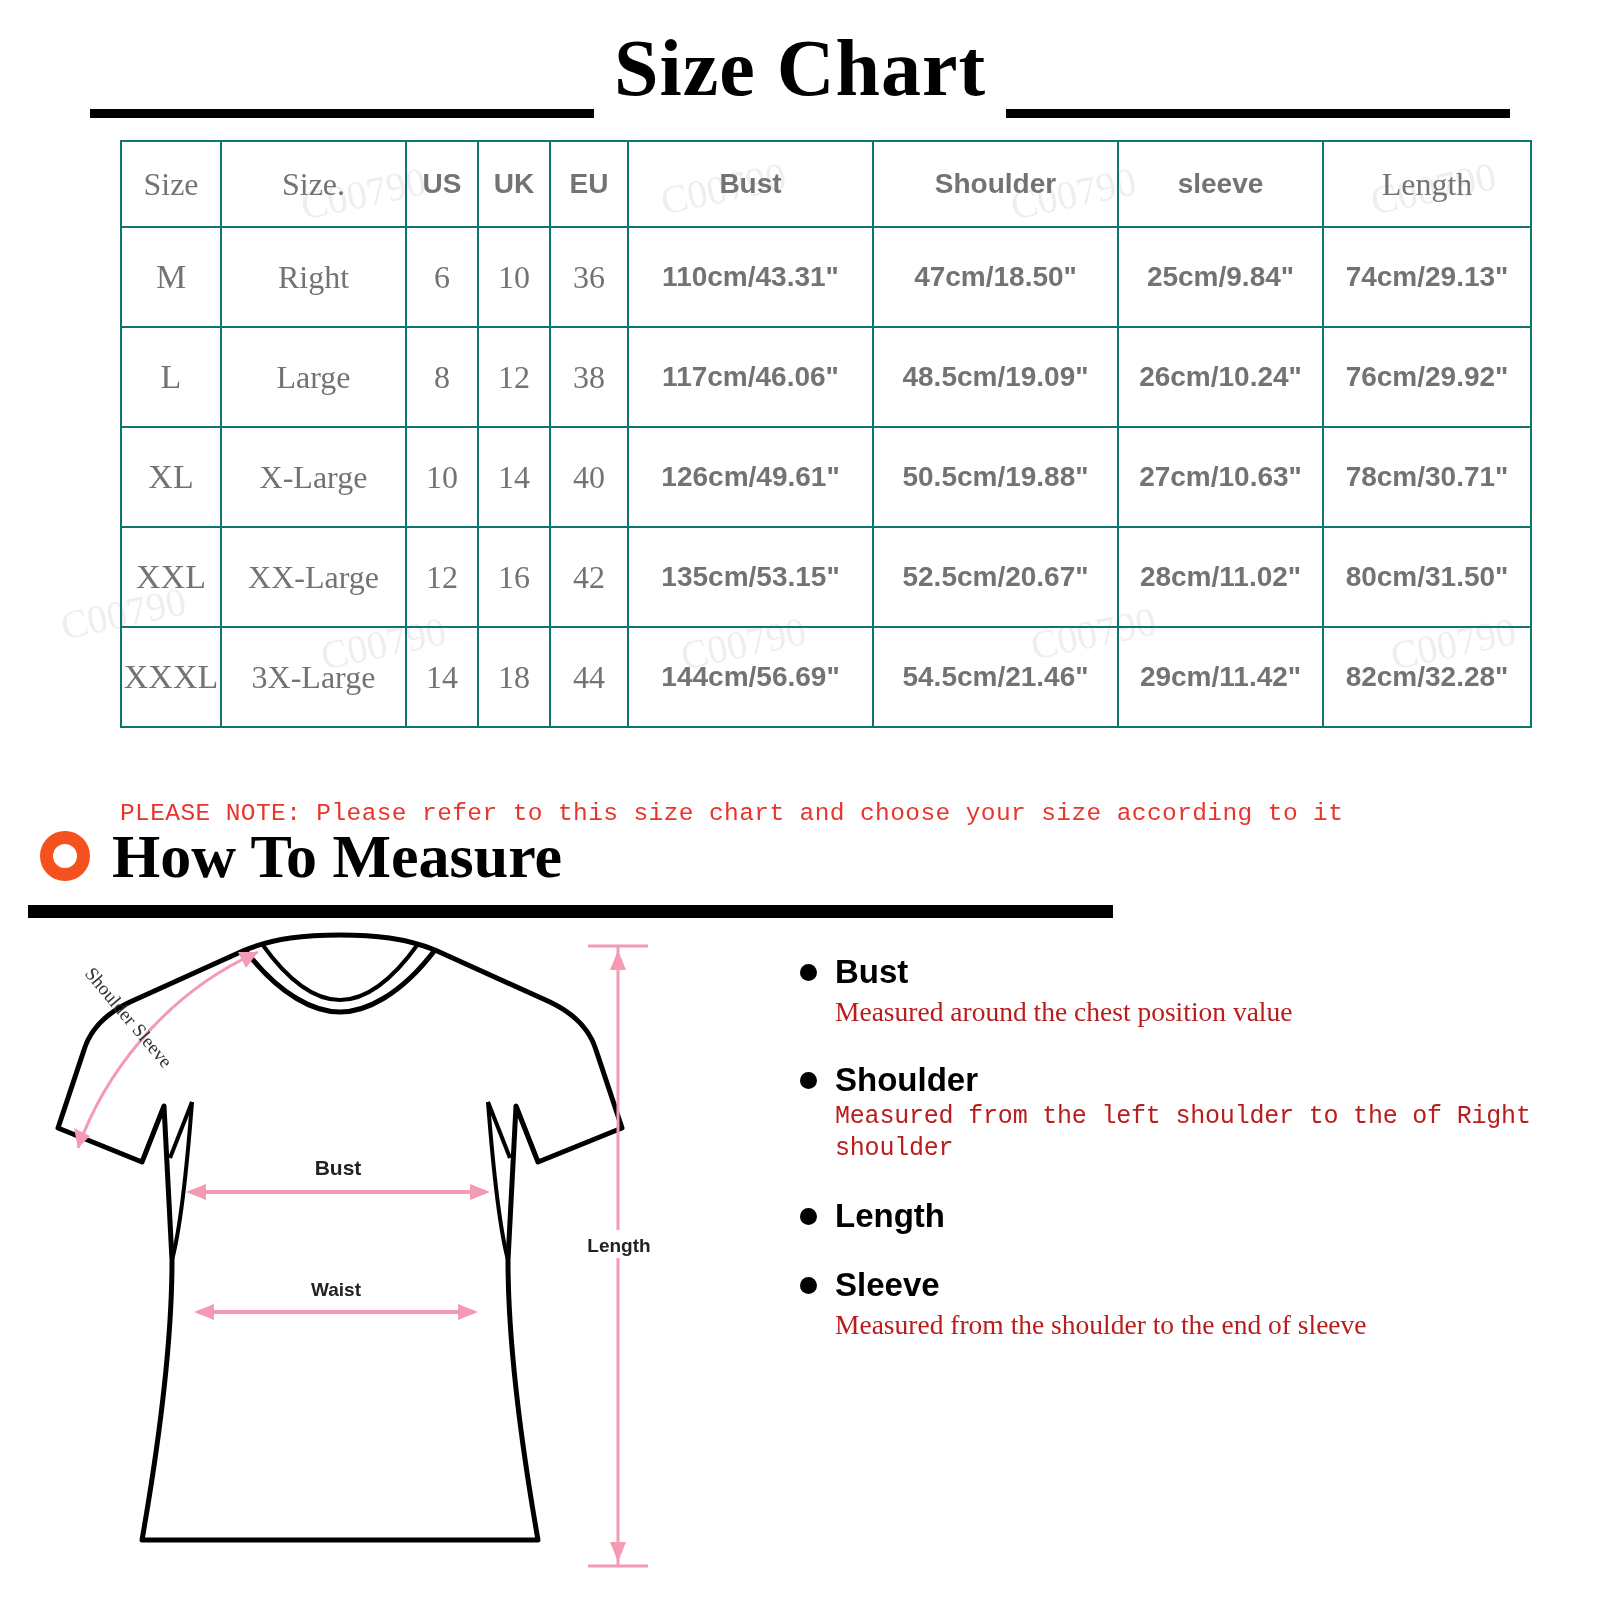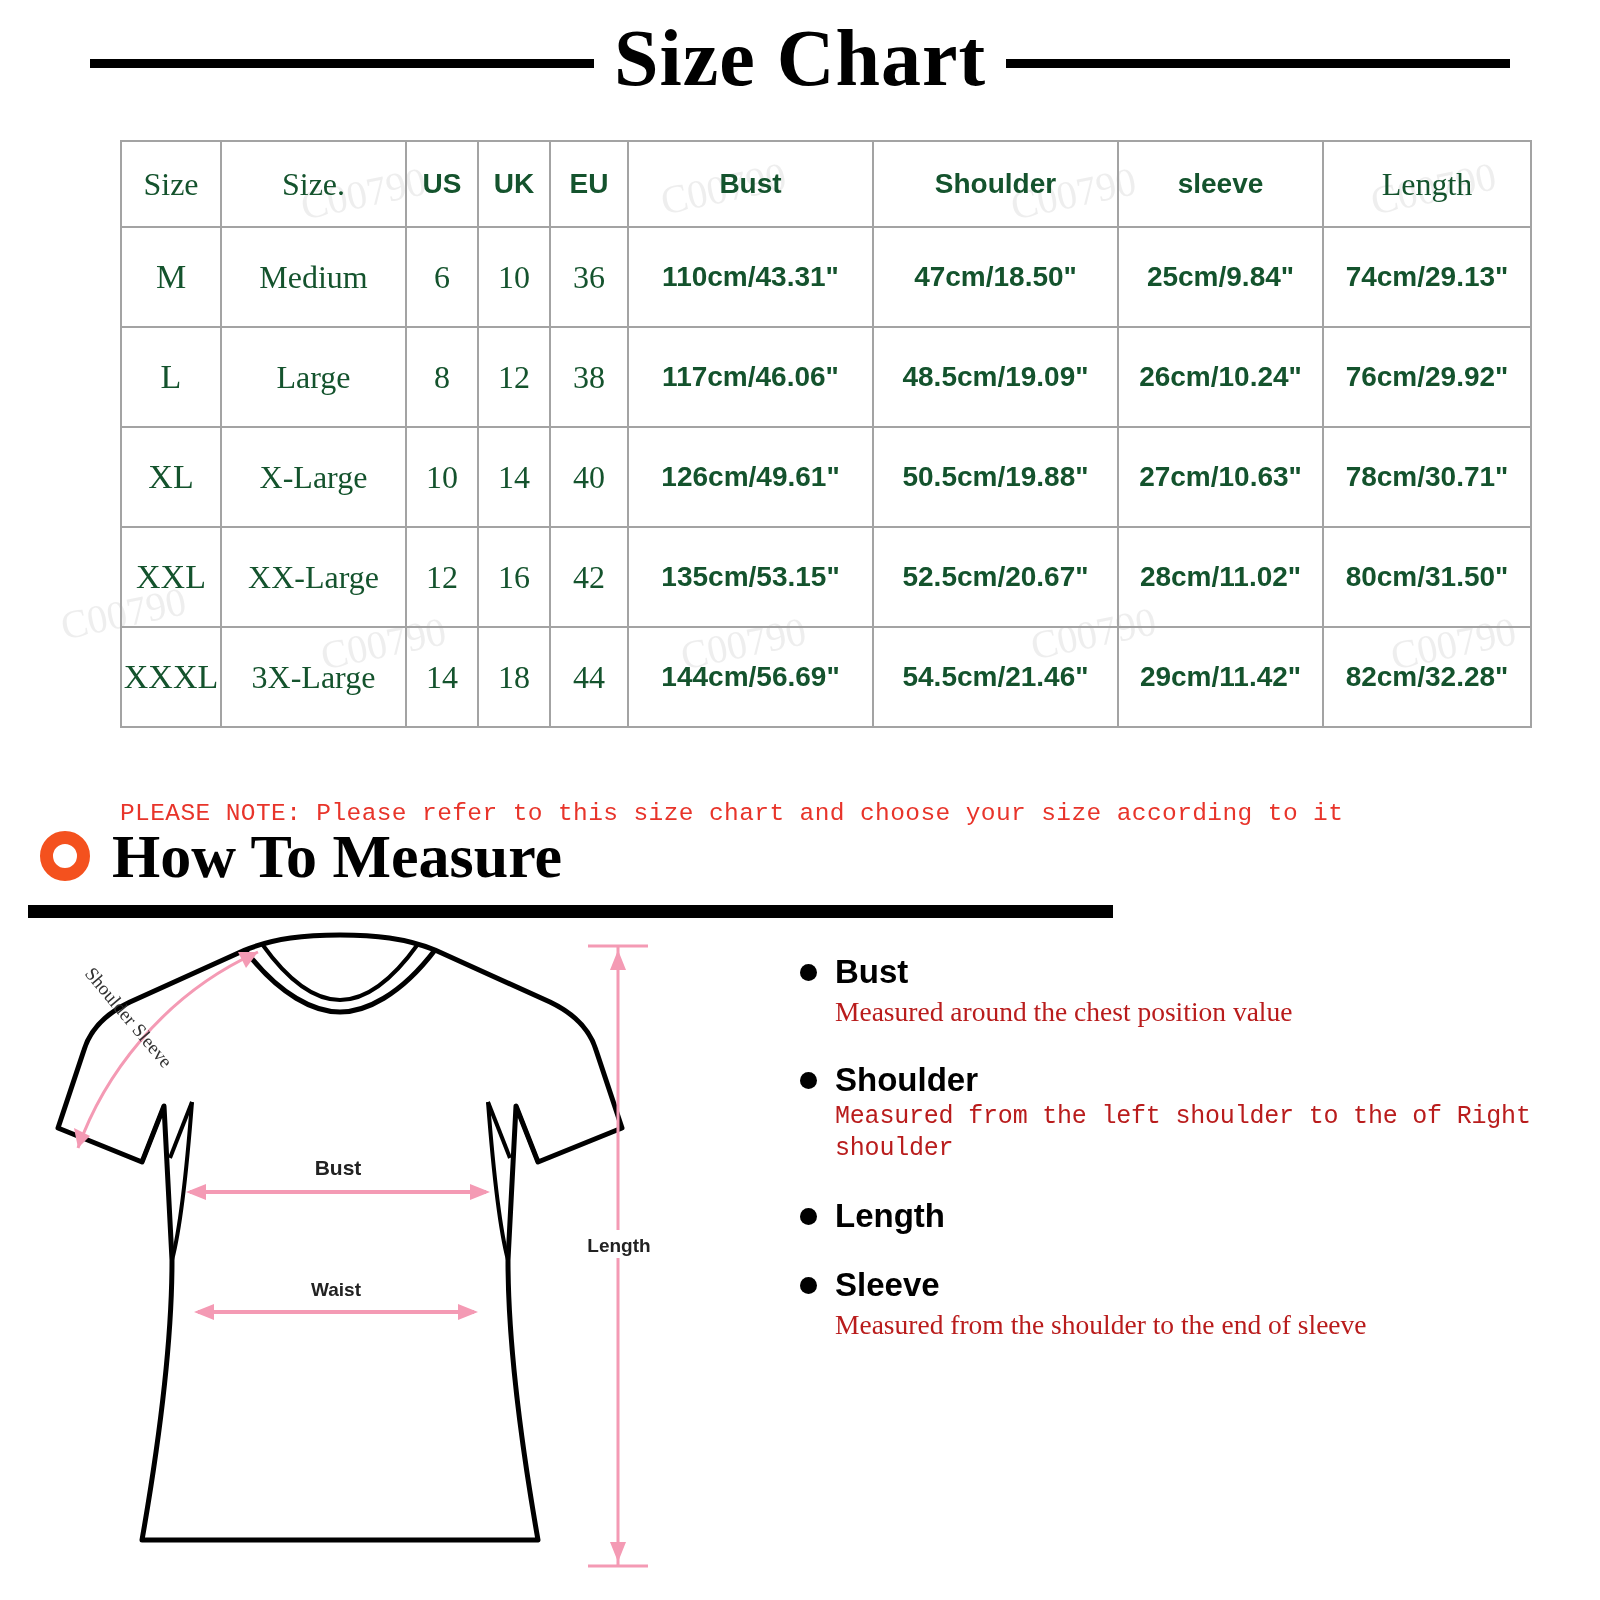--- a/index.html
+++ b/index.html
@@ -16,21 +16,21 @@
   }
 
   
   .title-row {
     position: absolute;
     top: 8px;
     left: 0;
     width: 1600px;
     height: 110px;
     display: flex;
-    align-items: center;
+    align-items: flex-end;
     justify-content: center;
   }
   .title-rule {
     height: 9px;
     background: #000;
     flex: 1 1 auto;
   }
   .title-rule.left { margin-left: 90px; margin-right: 20px; }
   .title-rule.right { margin-right: 90px; margin-left: 20px; }
   .chart-title {
@@ -51,27 +51,27 @@
     left: 120px;
     width: 1360px;
   }
   table.size-table {
     border-collapse: collapse;
     width: 100%;
     table-layout: fixed;
   }
   table.size-table th,
   table.size-table td {
-    border: 2px solid #a3a3a3;
+    border: 2px solid #0f766e;
     text-align: center;
     vertical-align: middle;
     height: 96px;
     font-size: 28px;
     font-weight: 700;
-    color: #14532d;
+    color: #737373;
     font-family: "Liberation Sans", sans-serif;
   }
   table.size-table th { height: 82px; }
   table.size-table td.size-code {
     font-family: "Liberation Serif", serif;
     font-size: 34px;
     font-weight: 400;
   }
   table.size-table td.size-name {
     font-family: "Liberation Serif", serif;
@@ -249,21 +249,21 @@
         <th>EU</th>
         <th>Bust</th>
         <th>Shoulder</th>
         <th>sleeve</th>
         <th class="h-serif">Length</th>
       </tr>
     </thead>
     <tbody>
       <tr>
         <td class="size-code">M</td>
-        <td class="size-name">Medium</td>
+        <td class="size-name">Right</td>
         <td class="num">6</td>
         <td class="num">10</td>
         <td class="num">36</td>
         <td>110cm/43.31"</td>
         <td>47cm/18.50"</td>
         <td>25cm/9.84"</td>
         <td>74cm/29.13"</td>
       </tr>
       <tr>
         <td class="size-code">L</td>

